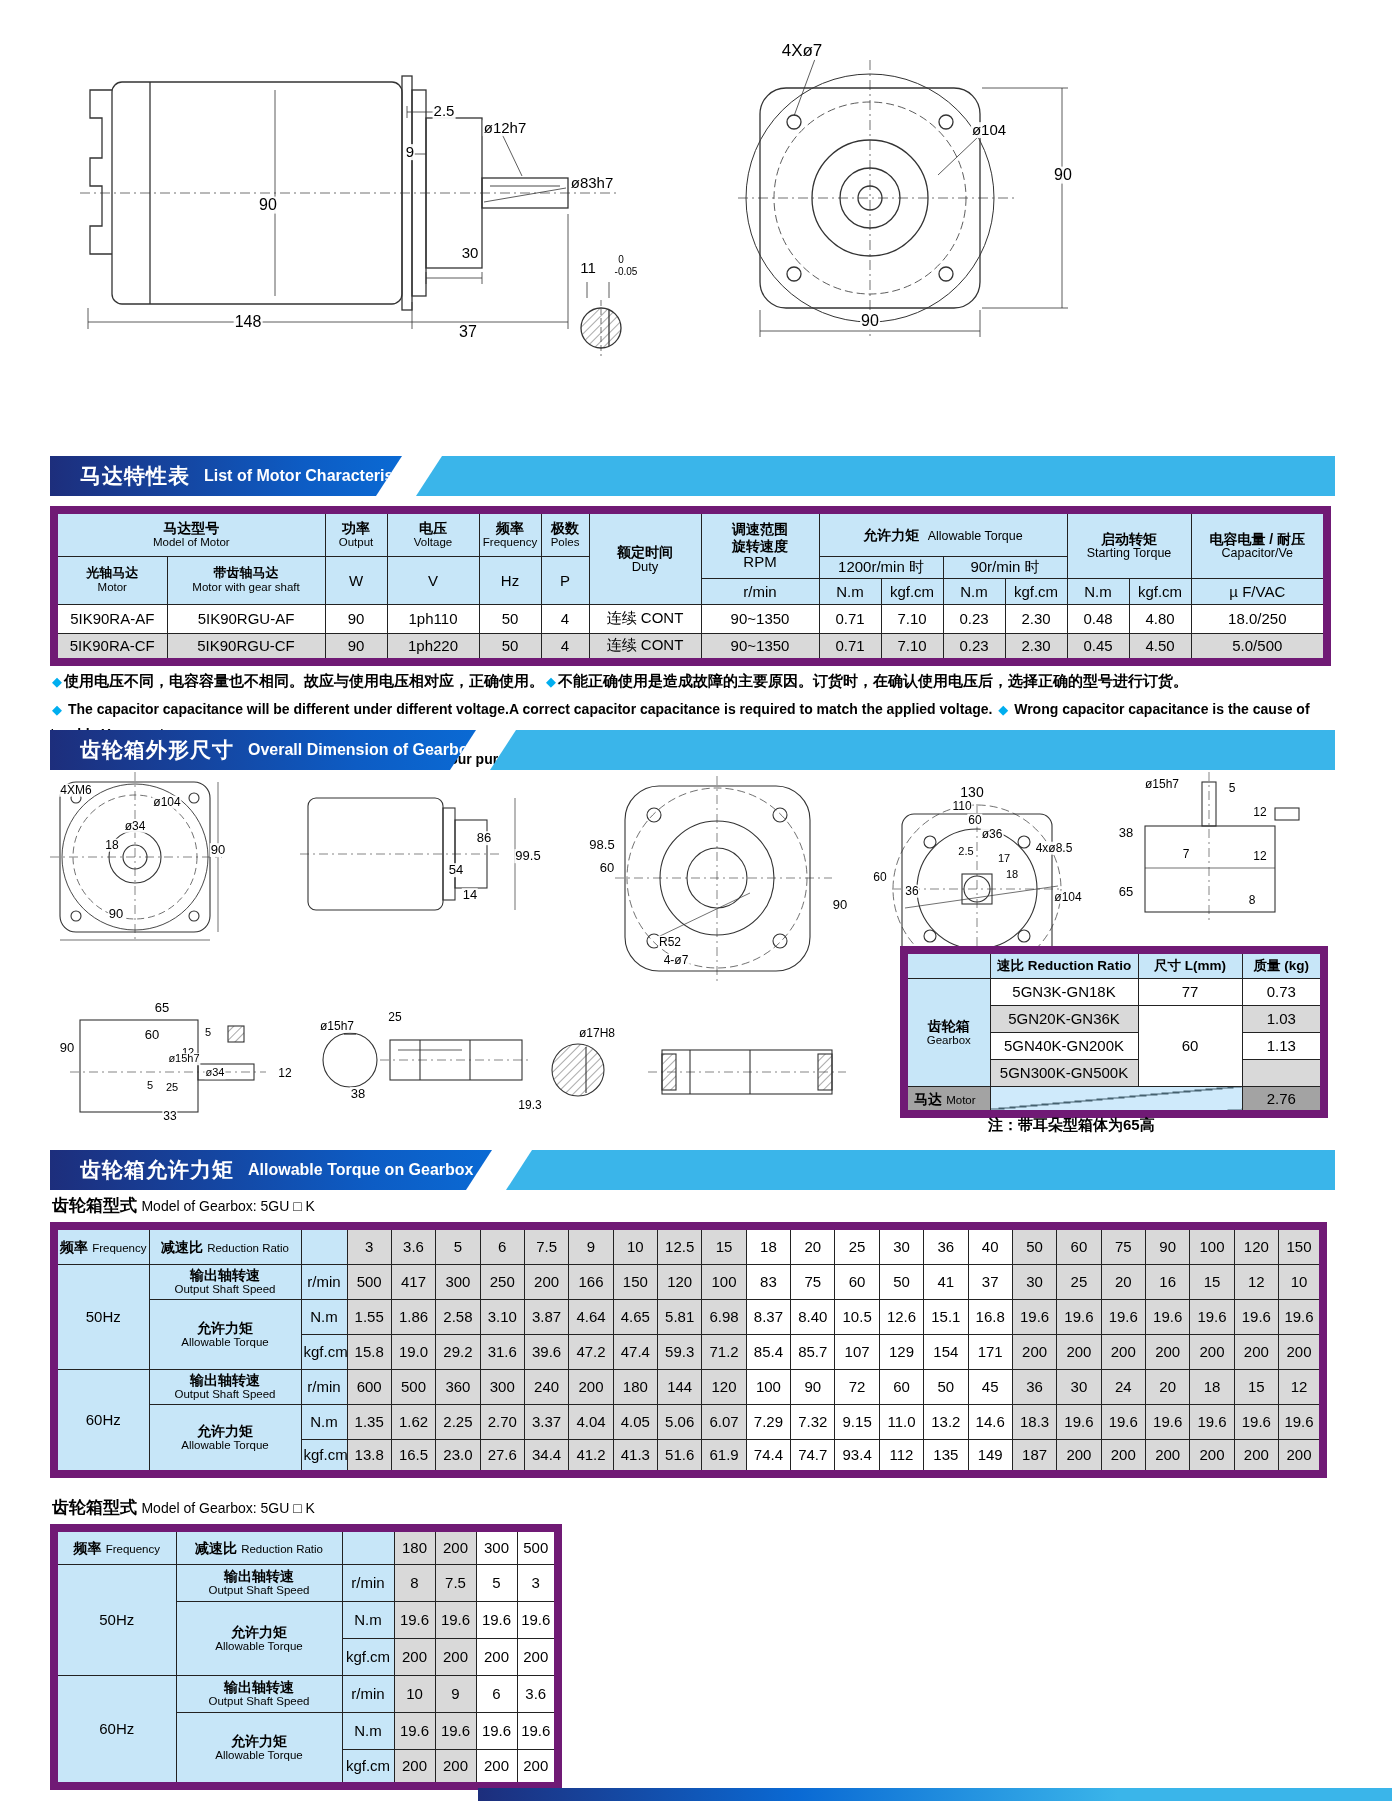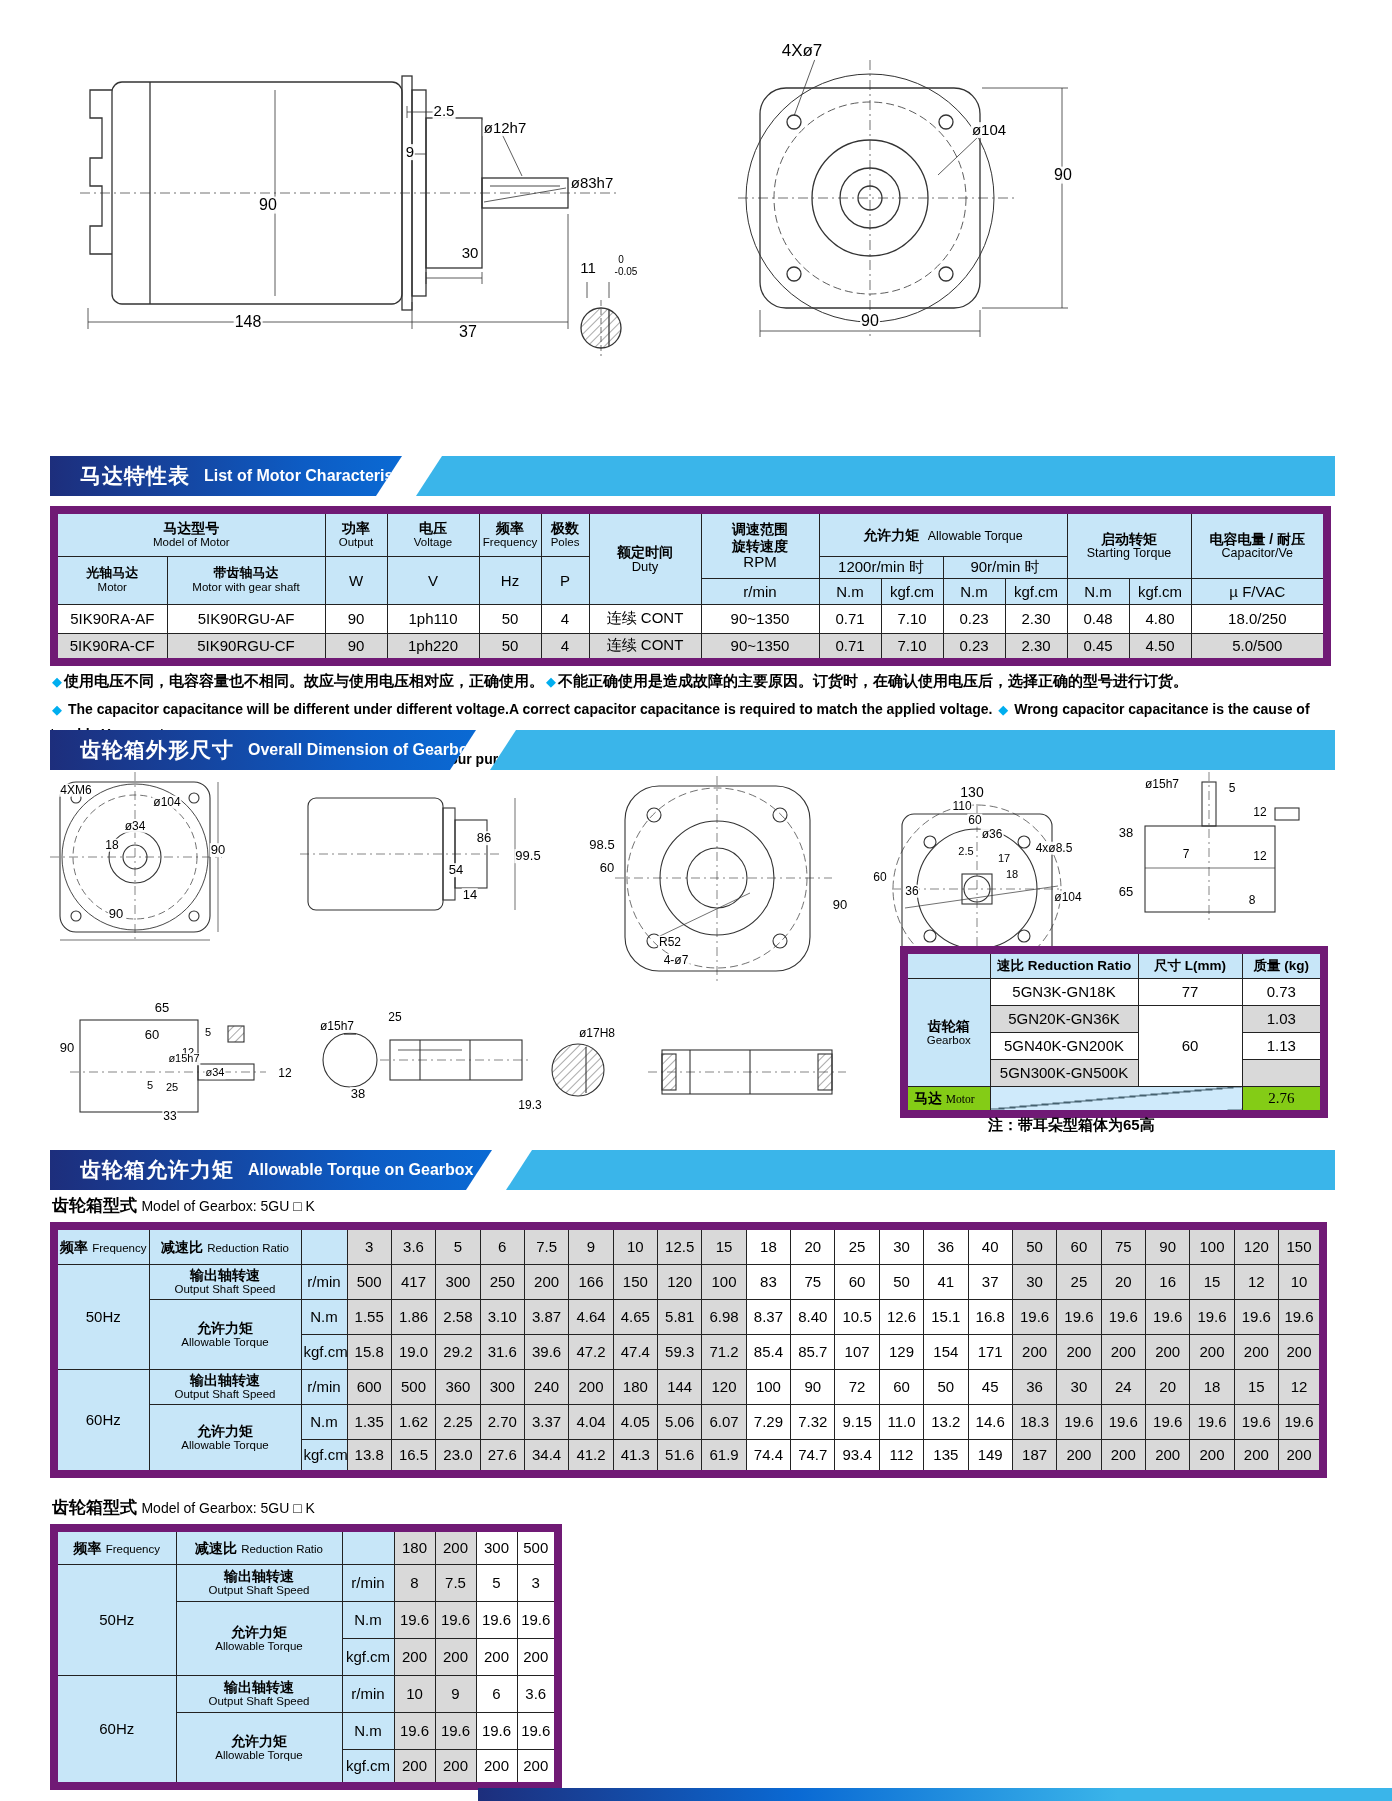--- a/index.html
+++ b/index.html
@@ -29,21 +29,21 @@
   .hd{background:#c7e6f8;}
   .g{background:#d9d9d9;}
   .rowg td{background:#d9d9d9;}
   .zh{font-weight:bold;font-size:14px;line-height:1.15;}
   .en{font-size:11.5px;line-height:1.1;}
   .u{font-size:13px;}
   .fq{font-size:15px;}
   .diag{background-color:#cfeafb;
         background-image:linear-gradient(to bottom right,transparent calc(50% - 0.8px),
           #44606e calc(50% - 0.8px),#44606e calc(50% + 0.8px),transparent calc(50% + 0.8px));}
-  .lb{background:#84cc16;font-family:Liberation Serif, serif;}
+  .lb{background:#a3a3a3;}
   
   .notes{position:absolute;font-size:14.5px;line-height:25px;}
   .note-zh{font-weight:bold;font-size:15px;margin:0 0 3px 0;}
   .note-en{margin:0;font-size:14px;font-weight:bold;}
   .dia{color:#00aeef;font-size:13px;padding:0 2px;}
   
   .model-line{position:absolute;white-space:nowrap;}
   .ml-zh{font-weight:bold;font-size:17px;}
   .ml-en{font-weight:normal;font-size:14px;}
   .gnote{position:absolute;font-size:15px;font-weight:bold;}

